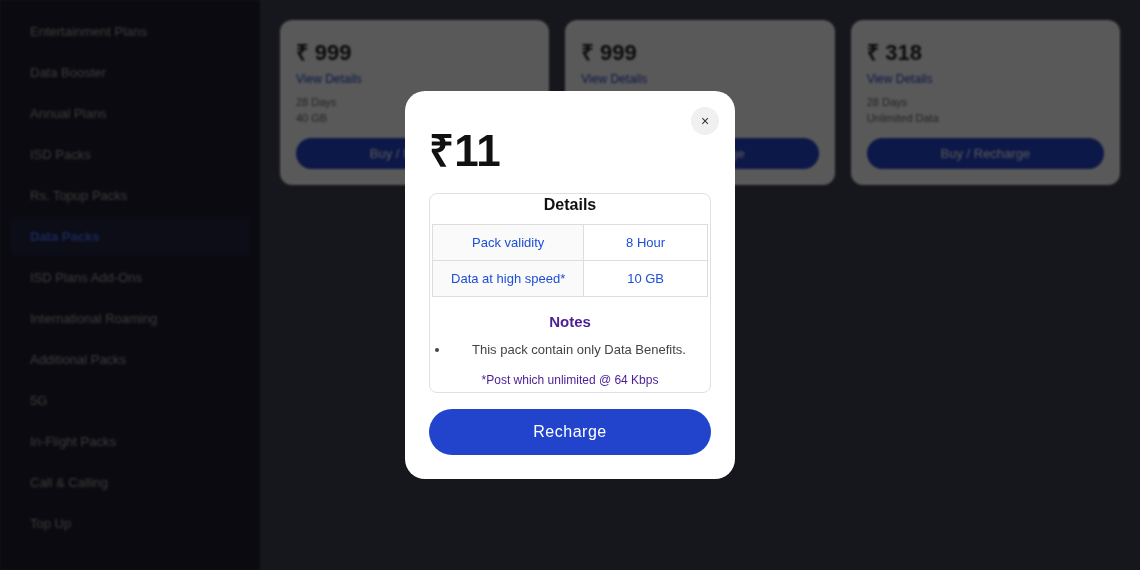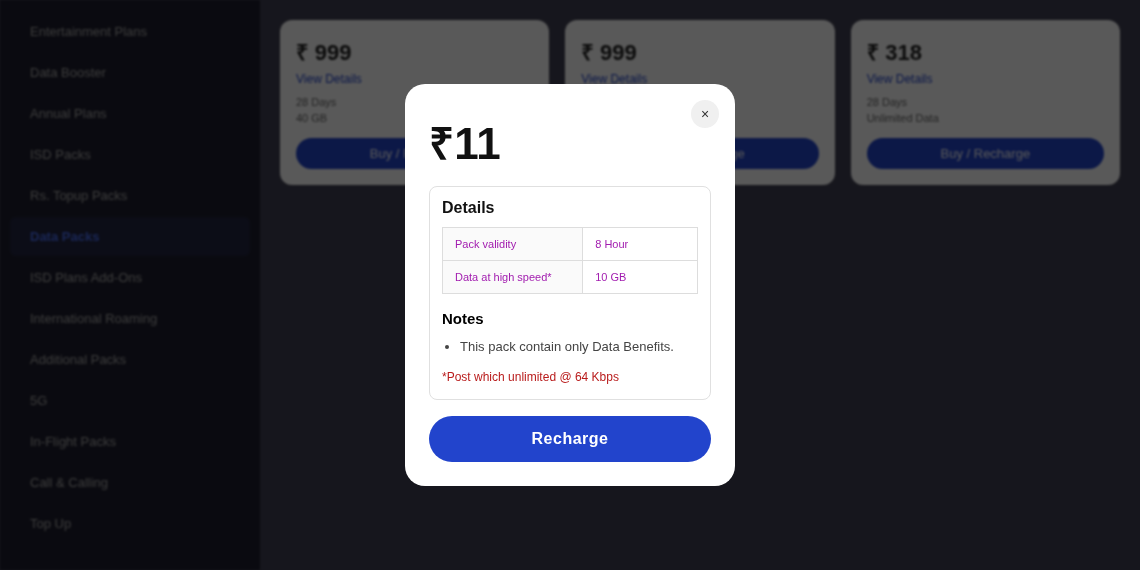--- a/index.html
+++ b/index.html
@@ -135,21 +135,22 @@
       color: #111;
       margin-bottom: 14px;
     }
 
     .modal-scrollable {
       flex: 1;
       overflow-y: auto;
       border: 1px solid #e0e0e0;
       border-radius: 8px;
       margin-bottom: 16px;
-      padding: 12px;
+      padding: 2px;
+      text-align: center;
     }
 
     .modal-scrollable::-webkit-scrollbar {
       width: 6px;
     }
     .modal-scrollable::-webkit-scrollbar-thumb {
       background: #ccc;
       border-radius: 3px;
     }
 
@@ -161,67 +162,67 @@
     }
 
     .details-table {
       width: 100%;
       border-collapse: collapse;
       margin-bottom: 16px;
     }
 
     .details-table td {
       padding: 10px 12px;
-      font-size: 11px;
-      color: #a21caf;
+      font-size: 13px;
+      color: #1d4ed8;
       border: 1px solid #ddd;
     }
 
     .details-table td:first-child {
       background: #fafafa;
       font-weight: 500;
       width: 55%;
     }
 
     .notes-title {
       font-size: 15px;
       font-weight: bold;
-      color: #000000;
+      color: #4c1d95;
       margin-bottom: 10px;
     }
 
     .notes-content {
       font-size: 13px;
       color: #444;
       line-height: 1.6;
     }
 
     .notes-content ul {
       padding-left: 18px;
       margin-bottom: 0;
     }
 
     .notes-content li {
       margin-bottom: 4px;
     }
 
     .notes-footnote {
       font-size: 12px;
-      color: #b91c1c;
+      color: #4c1d95;
       margin-top: 10px;
     }
 
     .recharge-btn {
       background: #2244cc;
       color: #fff;
       border: none;
       border-radius: 30px;
       padding: 14px;
       font-size: 16px;
-      font-weight: bold;
+      font-weight: normal;
       width: 100%;
       cursor: pointer;
       letter-spacing: 0.5px;
     }
   </style>
 </head>
 <body>
 
 <div class="bg-content">
   <div class="bg-sidebar">

